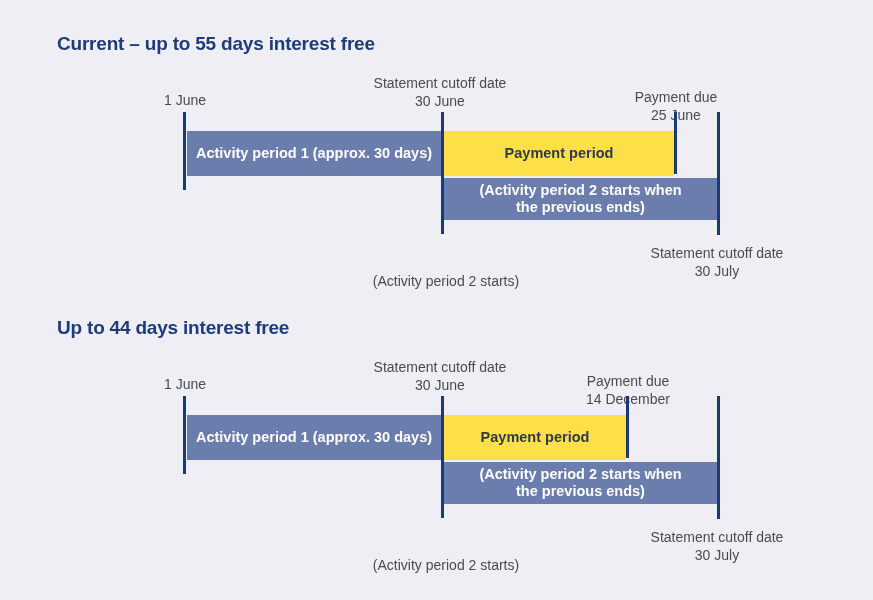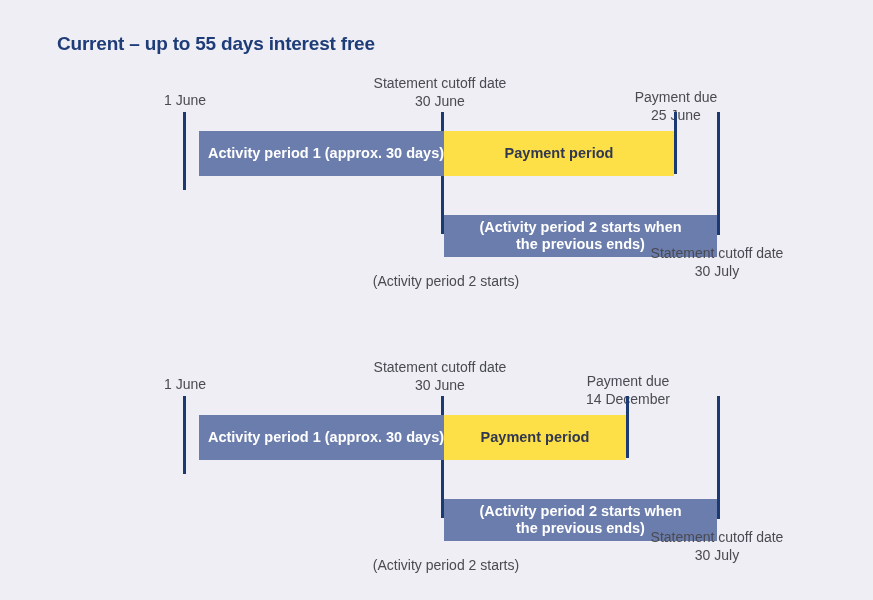--- a/index.html
+++ b/index.html
@@ -40,23 +40,23 @@
   .tick-cutoff2 { left: 717px; top: 112px; height: 123px; }
 
   .bar {
     position: absolute;
     display: flex; align-items: center; justify-content: center;
     font-size: 14.5px; font-weight: 600;
     text-align: center; line-height: 17px;
   }
   .bar.dark  { background: #6b7dac; color: #ffffff; }
   .bar.light { background: #fde047; color: #32384f; }
-  .bar-activity1 { left: 187px; top: 131px; width: 254px; height: 45px; margin-left: 12px; }
+  .bar-activity1 { left: 187px; top: 131px; width: 254px; height: 45px; }
   .bar-payment   { left: 444px; top: 131px; width: 230px; height: 45px; }
-  .bar-activity2 { left: 444px; top: 178px; width: 273px; height: 42px; margin-top: 37px; }
+  .bar-activity2 { left: 444px; top: 178px; width: 273px; height: 42px; }
 
   
   #d2 .lbl-due    { left: 628px; }
   #d2 .tick-due   { left: 626px; }
   #d2 .bar-payment{ width: 182px; }
 </style>
 </head>
 <body>
 
 <section class="diagram" id="d1">
@@ -87,20 +87,21 @@
   </div>
 
   <div class="lbl lbl-a2start">(Activity period 2 starts)</div>
   <div class="lbl lbl-cutoff2">
     <div>Statement cutoff date</div>
     <div>30 July</div>
   </div>
 </section>
 
 <section class="diagram" id="d2">
+  <h2 class="title">Up to 44 days interest free</h2>
 
   <div class="lbl lbl-start">1 June</div>
   <div class="lbl lbl-cutoff1">
     <div>Statement cutoff date</div>
     <div>30 June</div>
   </div>
   <div class="lbl lbl-due">
     <div>Payment due</div>
     <div>14 December</div>
   </div>

